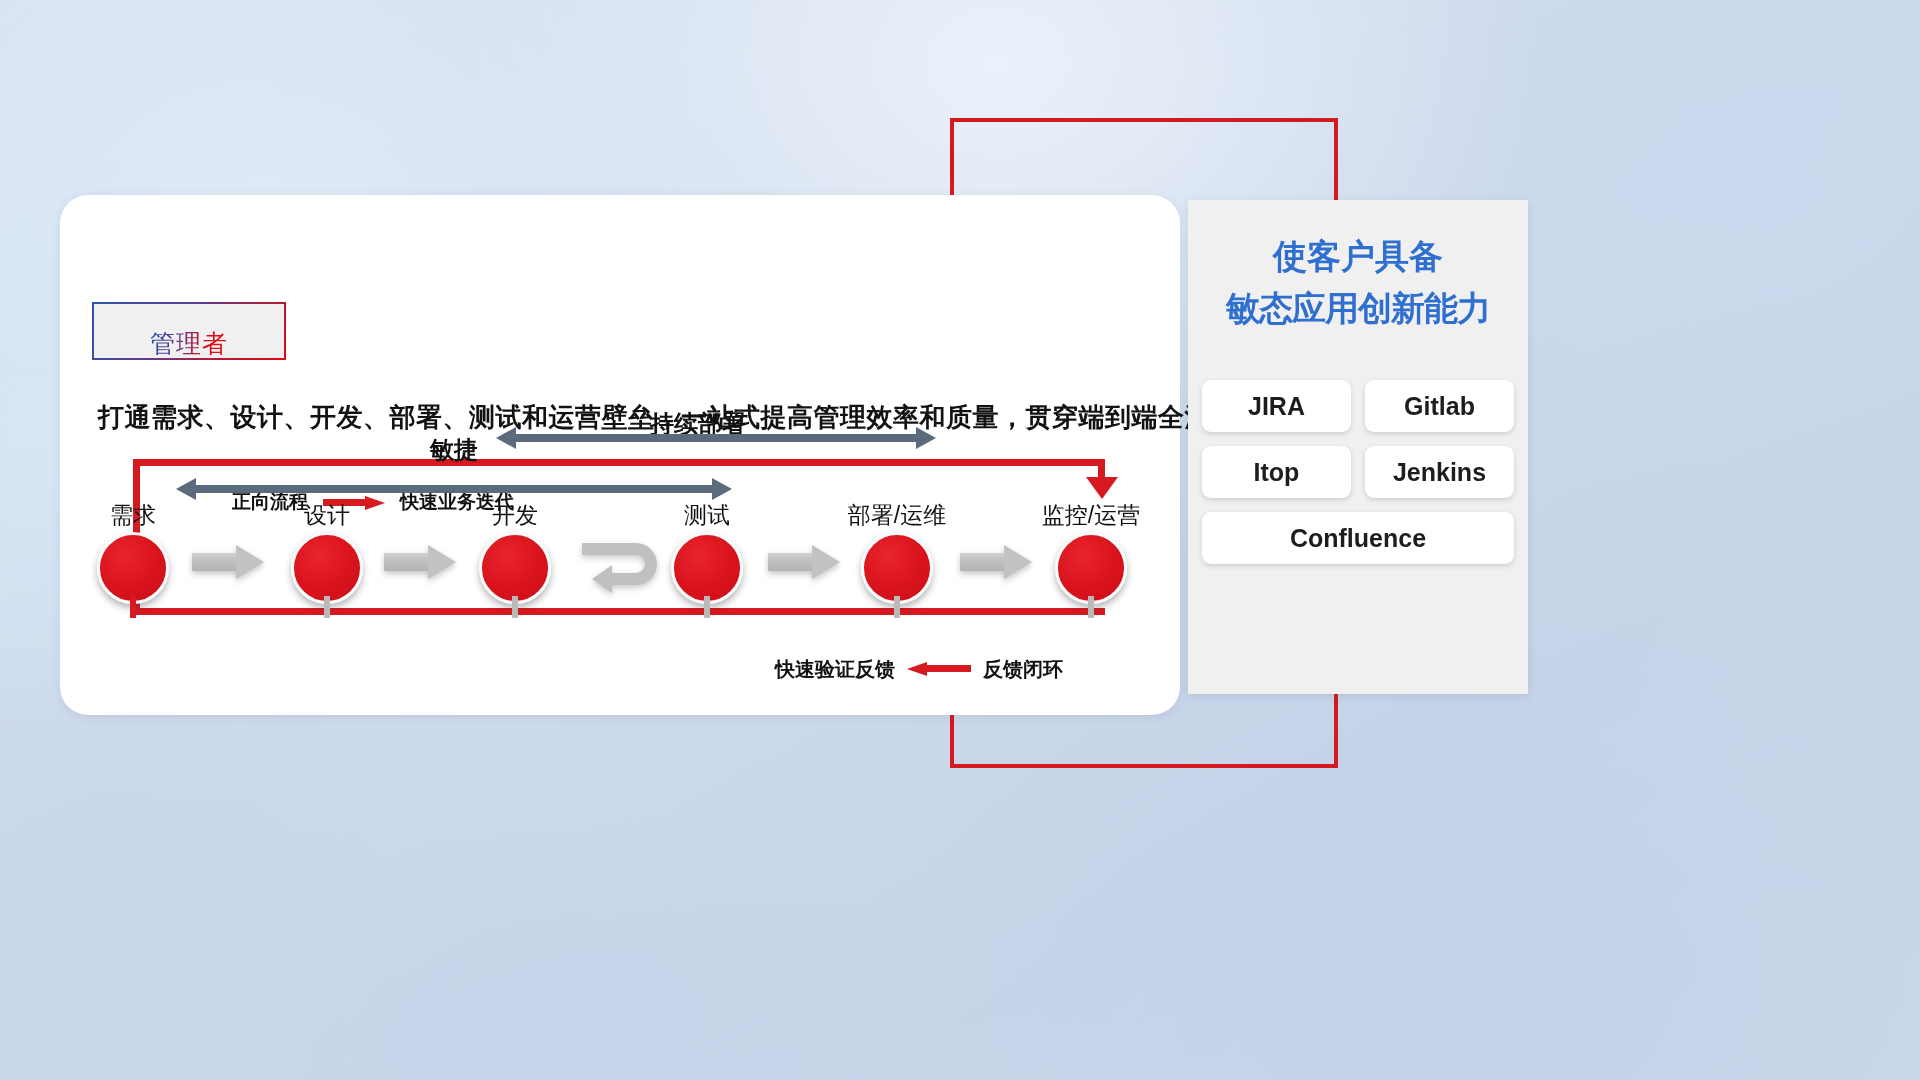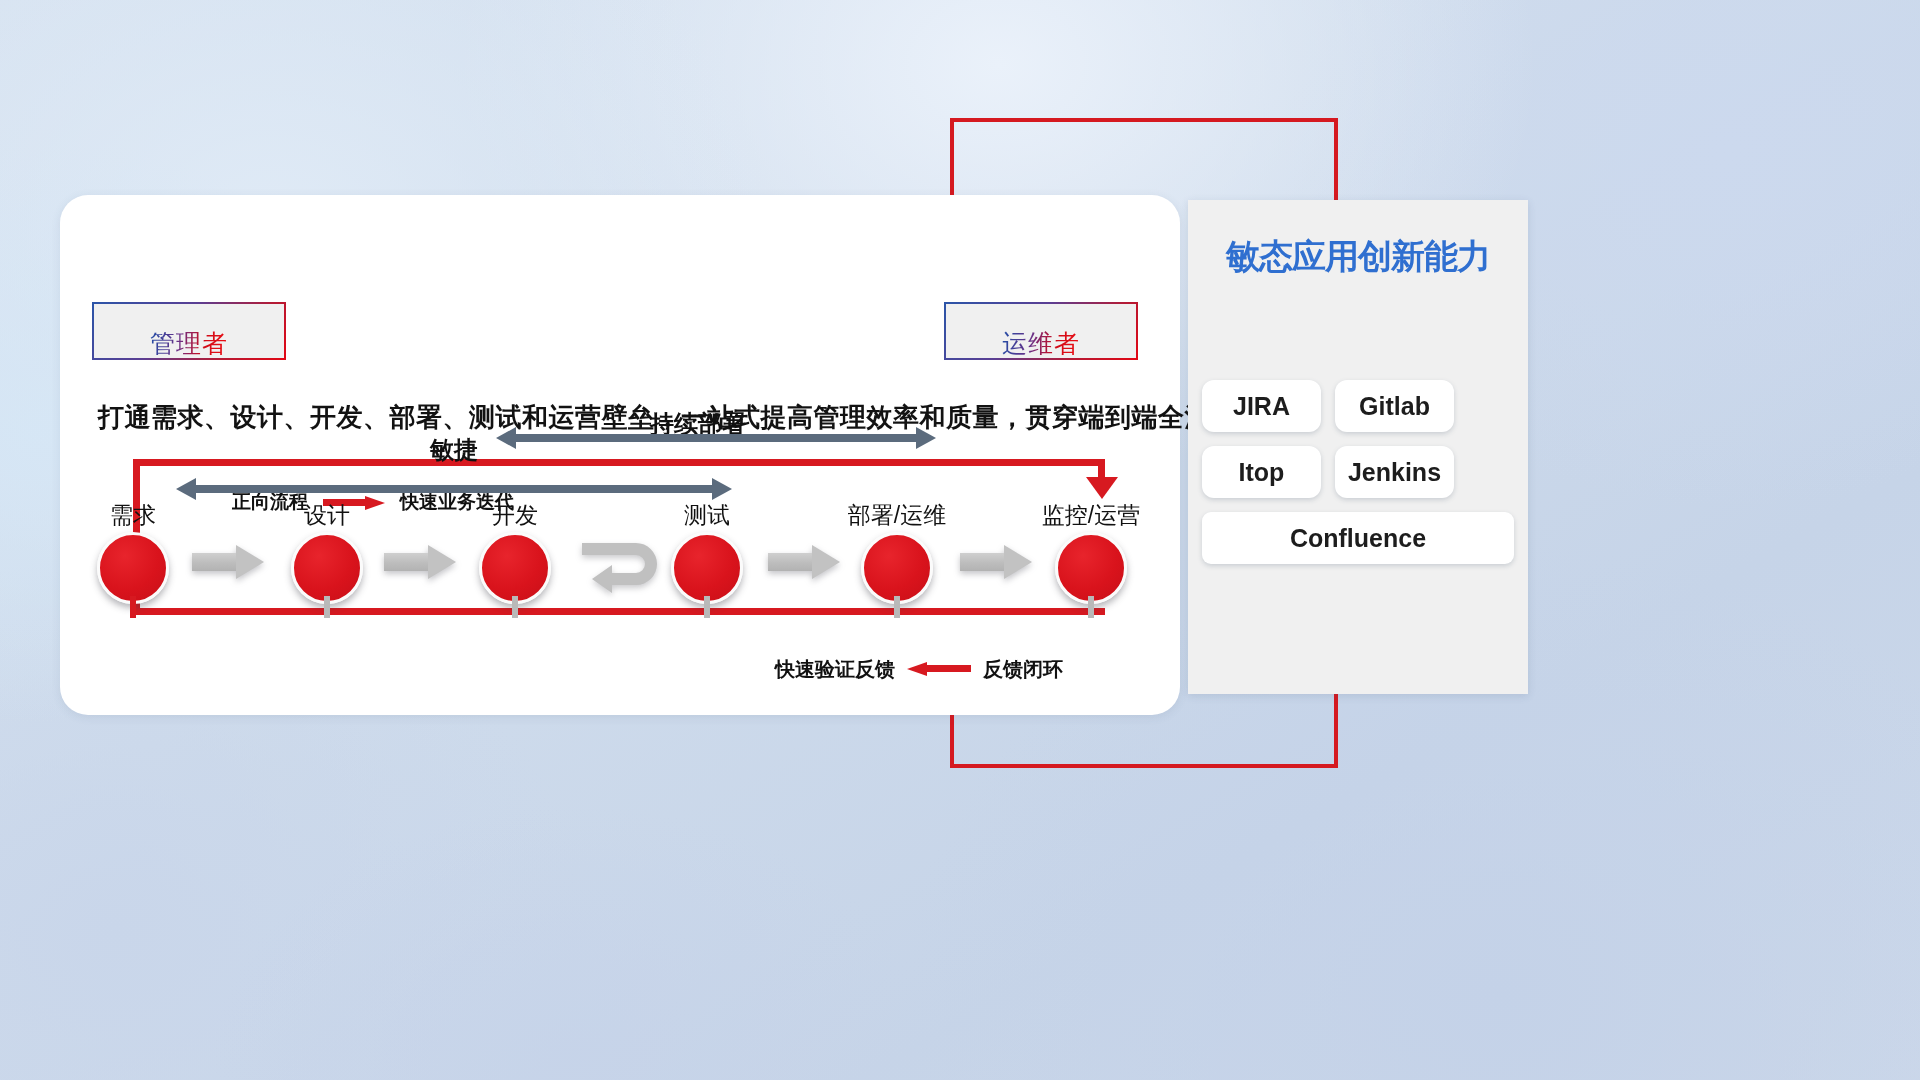--- a/index.html
+++ b/index.html
@@ -127,39 +127,36 @@
     background:#f0f0f0;box-shadow:0 2px 8px rgba(60,80,110,.14);}
   #panel-title{position:absolute;left:0;top:30px;width:340px;text-align:center;
     color:#2f6fd0;font-size:34px;font-weight:bold;line-height:52px;}
   #panel-title .l2{letter-spacing:-1px;}
   #chips{position:absolute;left:14px;top:180px;width:312px;
     display:flex;flex-wrap:wrap;gap:14px;}
   .chip{height:52px;background:#fff;border-radius:9px;
     box-shadow:0 2px 5px rgba(70,85,110,.22);
     display:flex;align-items:center;justify-content:center;
     font-size:25px;font-weight:bold;color:#1d1d1d;}
-  .chip.half{width:119px;border-radius:12px;}
+  .chip.half{width:149px;}
   .chip.full{width:312px;}
 </style>
 </head>
 <body>
 
 <div id="bg"></div>
 <div id="bg2"></div>
 
 <div id="red-frame"></div>
 
 <div id="card"></div>
 
 <div id="roles">
   <div class="role-box">
     <span>管理者</span>
-  </div>
-  <div class="role-box">
-    <span>运维者</span>
   </div>
 </div>
 
 <div id="subtitle">打通需求、设计、开发、部署、测试和运营壁垒，一站式提高管理效率和质量，贯穿端到端全流程</div>
 
 <div id="legend-forward">
   <div class="lab">正向流程</div>
   <div class="red-arrow">
     <div class="shaft"></div>
       <div class="head"></div>
@@ -249,20 +246,21 @@
   <div class="lab">快速验证反馈</div>
   <div class="red-arrow-left">
     <div class="head"></div>
       <div class="shaft"></div>
   </div>
   <div class="lab">反馈闭环</div>
 </div>
 
 <div id="panel">
   <div id="panel-title">
+    <div>使客户具备</div>
     <div class="l2">敏态应用创新能力</div>
   </div>
   <div id="chips">
     <div class="chip half">JIRA</div>
     <div class="chip half">Gitlab</div>
     <div class="chip half">Itop</div>
     <div class="chip half">Jenkins</div>
     <div class="chip full">Confluence</div>
   </div>
 </div>

